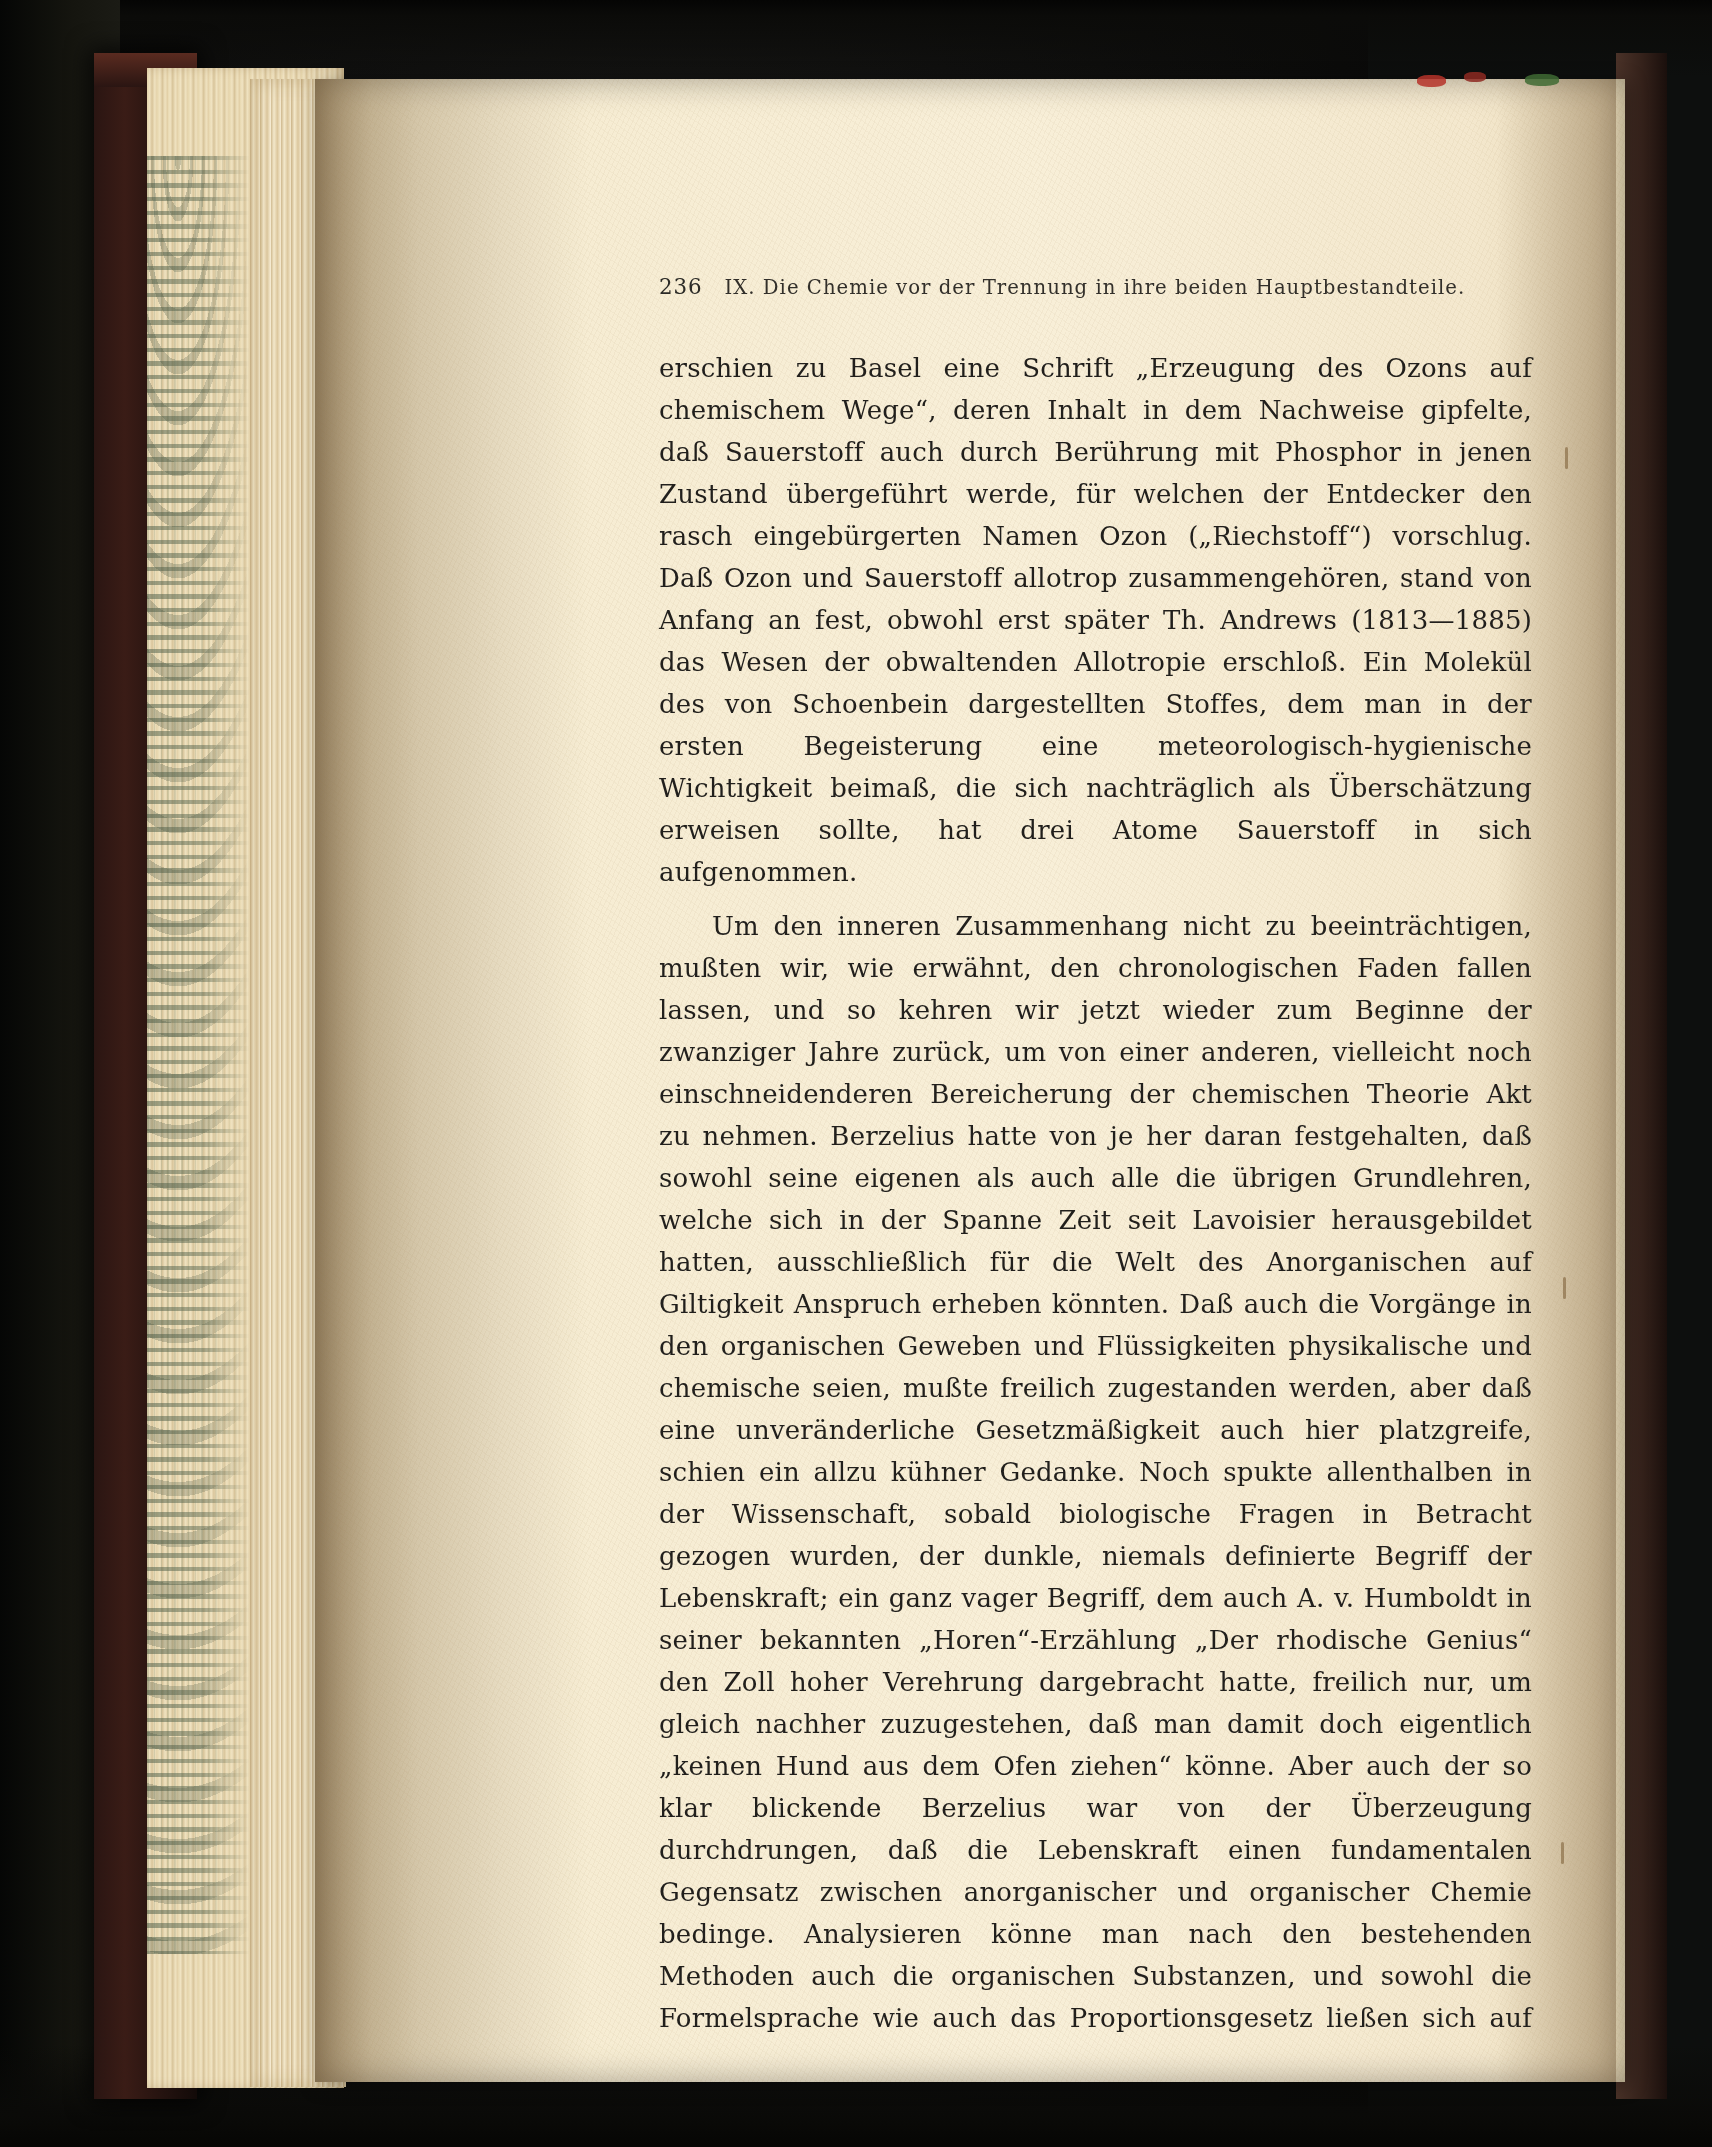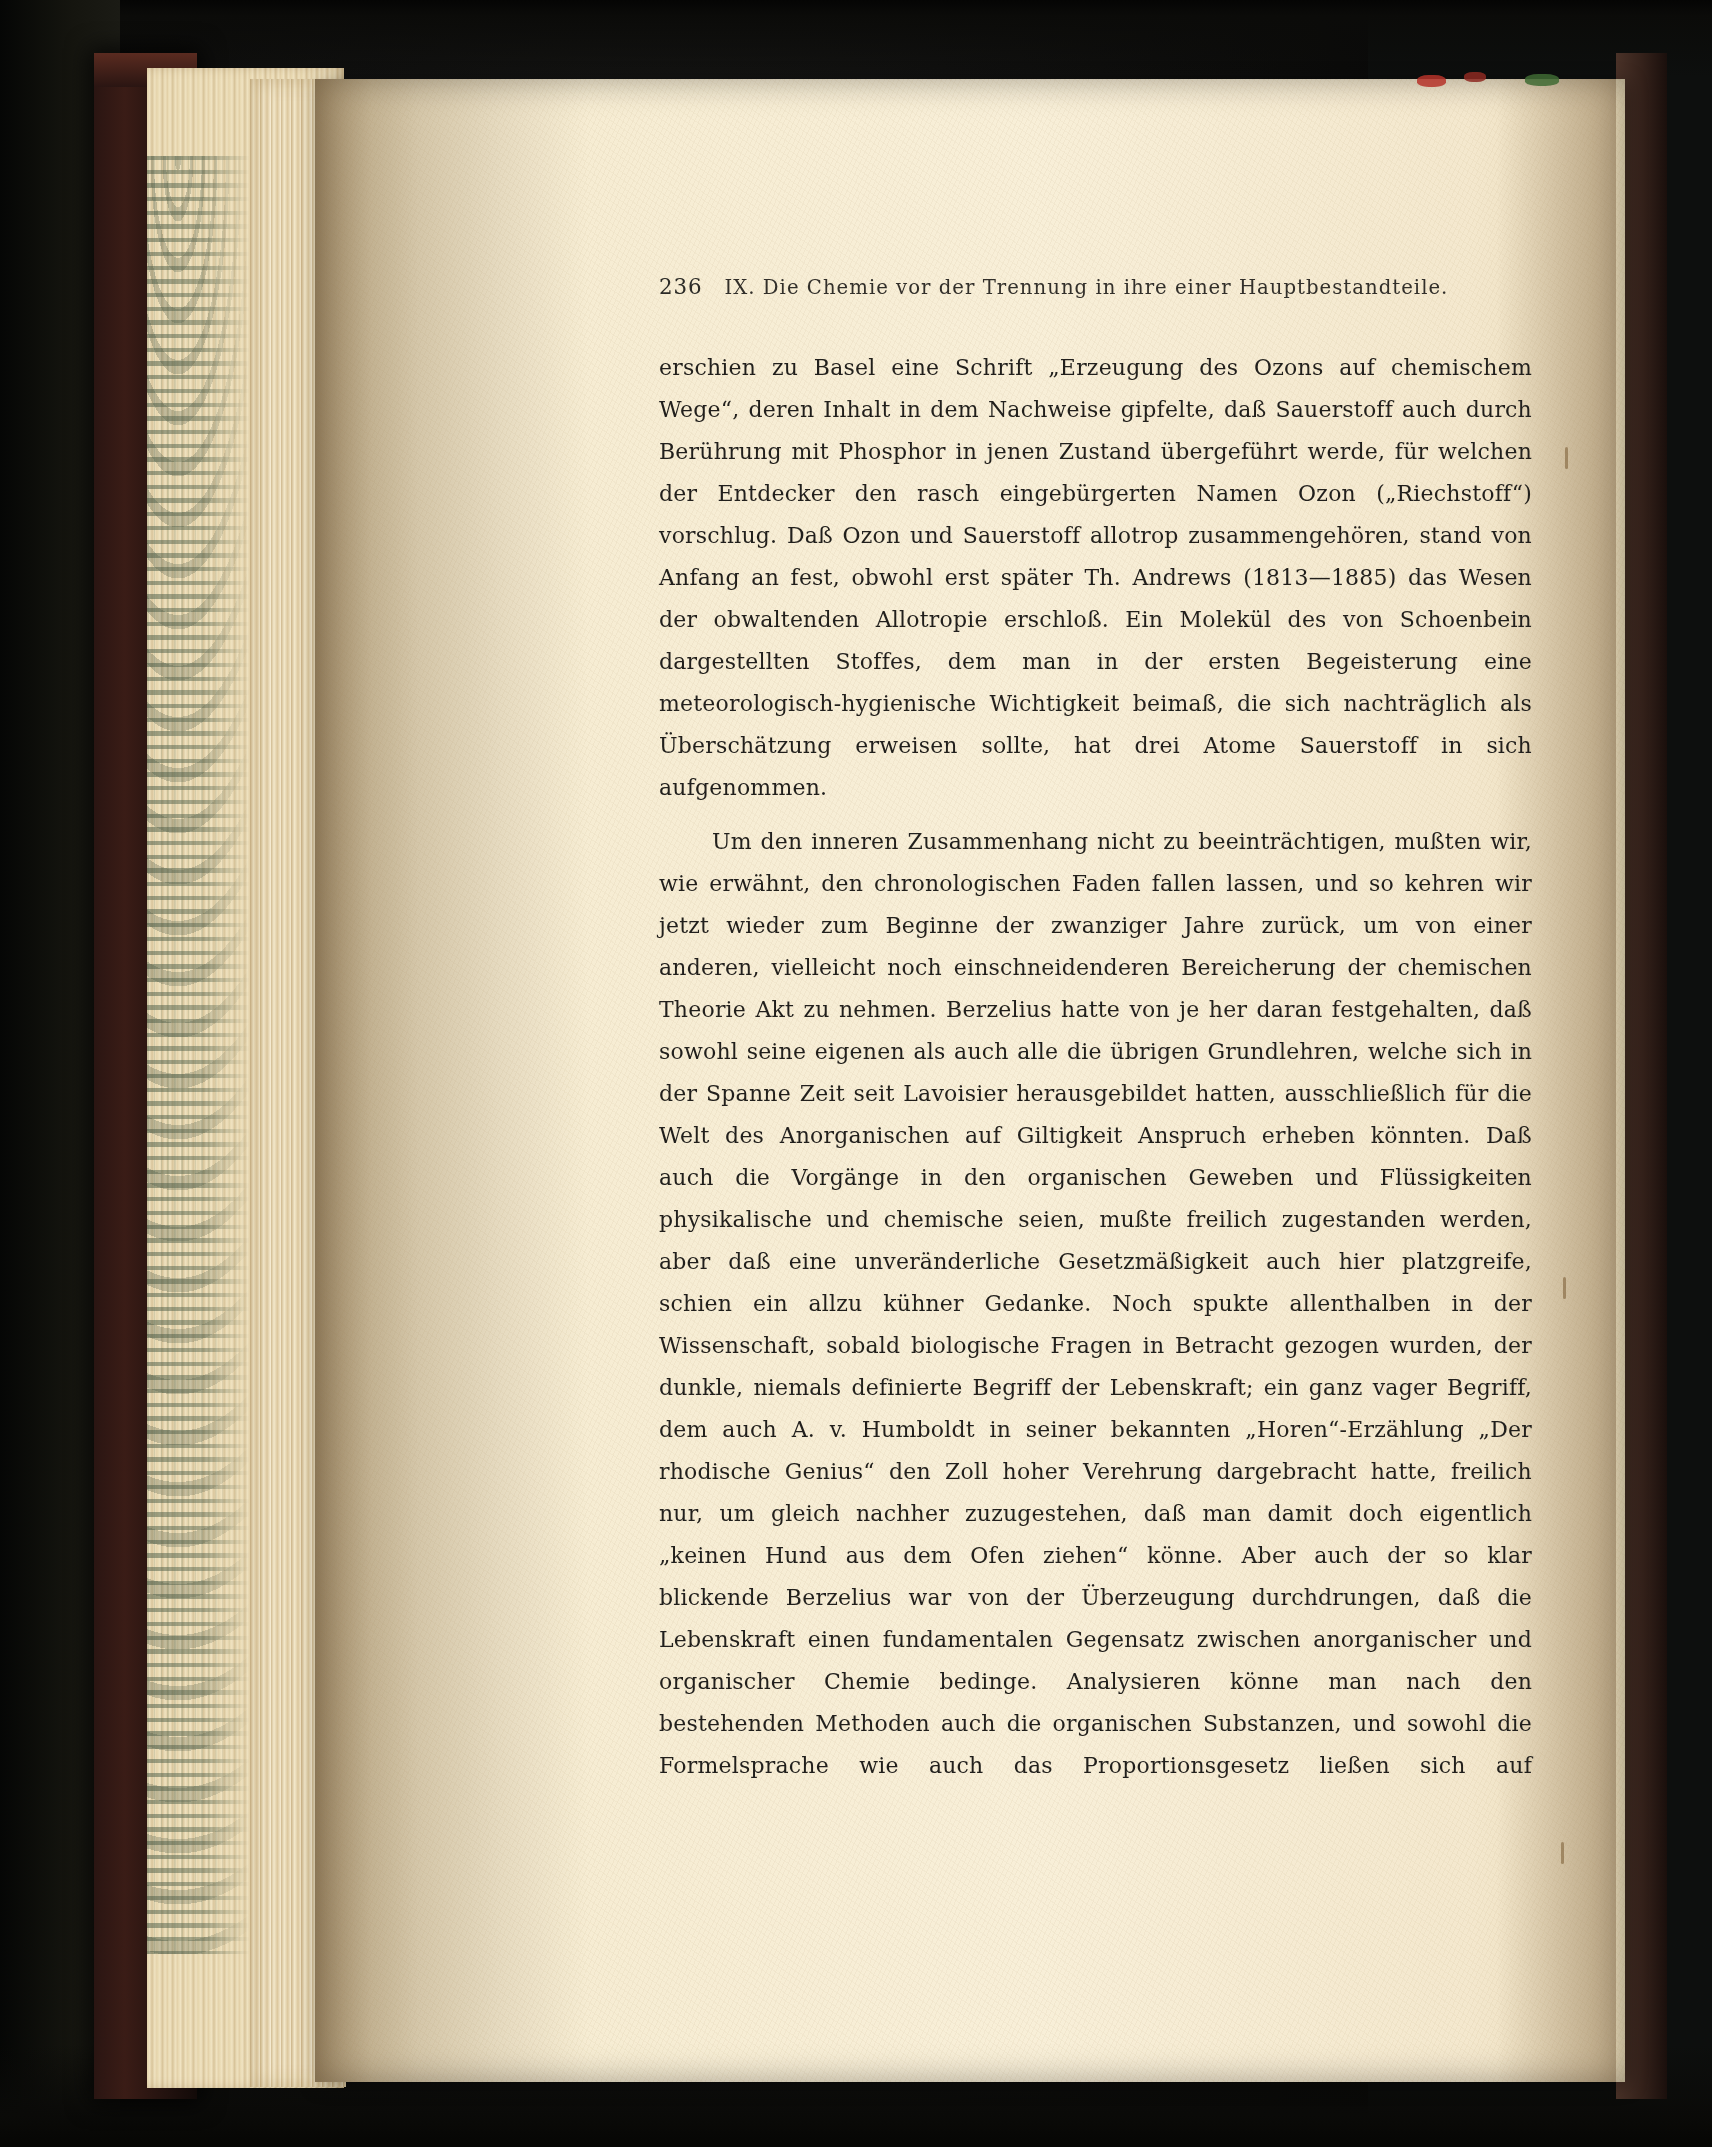--- a/index.html
+++ b/index.html
@@ -191,21 +191,21 @@
   .running-head {
     font-family: "DejaVu Serif", serif;
     font-size: 19.7px;
     letter-spacing: 1px;
     color: #322f2a;
   }
 
   p.body {
     margin: 0;
     font-family: "DejaVu Serif", serif;
-    font-size: 22px;
+    font-size: 26px;
     line-height: 42px;
     color: #211f1c;
     text-align: justify;
     text-align-last: justify;
     letter-spacing: 0.2px;
     word-spacing: 0.9px;
   }
   p.indent {
     text-indent: 53px;
     margin-top: 12px;
@@ -258,21 +258,21 @@
     <div class="fleck" style="left:1431px; top:20.5px; width:34px; height:12px; background:#3f6b34;"></div>
 
     <div class="margin-mark" style="left:1471px; top:394px;"></div>
     <div class="margin-mark" style="left:1469px; top:1224px;"></div>
     <div class="margin-mark" style="left:1467px; top:1789px;"></div>
 
     <div class="text-col">
 
       <div class="folio-line">
         <span class="folio-num">236</span>
-        <span class="running-head">IX. Die Chemie vor der Trennung in ihre einer Hauptbestandteile.</span>
+        <span class="running-head">IX. Die Chemie vor der Trennung in ihre beiden Hauptbestandteile.</span>
       </div>
 
       <p class="body">erschien zu Basel eine Schrift „Erzeugung des Ozons auf chemischem Wege“, deren Inhalt in dem Nachweise gipfelte, daß Sauerstoff auch durch Berührung mit Phosphor in jenen Zustand übergeführt werde, für welchen der Entdecker den rasch eingebürgerten Namen Ozon („Riechstoff“) vorschlug. Daß Ozon und Sauerstoff allotrop zusammengehören, stand von Anfang an fest, obwohl erst später Th. Andrews (1813—1885) das Wesen der obwaltenden Allotropie erschloß. Ein Molekül des von Schoenbein dargestellten Stoffes, dem man in der ersten Begeisterung eine meteorologisch-hygienische Wichtigkeit beimaß, die sich nachträglich als Überschätzung erweisen sollte, hat drei Atome Sauerstoff in sich aufgenommen.</p>
 
       <p class="body indent">Um den inneren Zusammenhang nicht zu beeinträchtigen, mußten wir, wie erwähnt, den chronologischen Faden fallen lassen, und so kehren wir jetzt wieder zum Beginne der zwanziger Jahre zurück, um von einer anderen, vielleicht noch einschneidenderen Bereicherung der chemischen Theorie Akt zu nehmen. Berzelius hatte von je her daran festgehalten, daß sowohl seine eigenen als auch alle die übrigen Grundlehren, welche sich in der Spanne Zeit seit Lavoisier herausgebildet hatten, ausschließlich für die Welt des Anorganischen auf Giltigkeit Anspruch erheben könnten. Daß auch die Vorgänge in den organischen Geweben und Flüssigkeiten physikalische und chemische seien, mußte freilich zugestanden werden, aber daß eine unveränderliche Gesetzmäßigkeit auch hier platzgreife, schien ein allzu kühner Gedanke. Noch spukte allenthalben in der Wissenschaft, sobald biologische Fragen in Betracht gezogen wurden, der dunkle, niemals definierte Begriff der Lebenskraft; ein ganz vager Begriff, dem auch A. v. Humboldt in seiner bekannten „Horen“-Erzählung „Der rhodische Genius“ den Zoll hoher Verehrung dargebracht hatte, freilich nur, um gleich nachher zuzugestehen, daß man damit doch eigentlich „keinen Hund aus dem Ofen ziehen“ könne. Aber auch der so klar blickende Berzelius war von der Überzeugung durchdrungen, daß die Lebenskraft einen fundamentalen Gegensatz zwischen anorganischer und organischer Chemie bedinge. Analysieren könne man nach den bestehenden Methoden auch die organischen Substanzen, und sowohl die Formelsprache wie auch das Proportionsgesetz ließen sich auf</p>
 
     </div>
   </div>
 </div>
 

